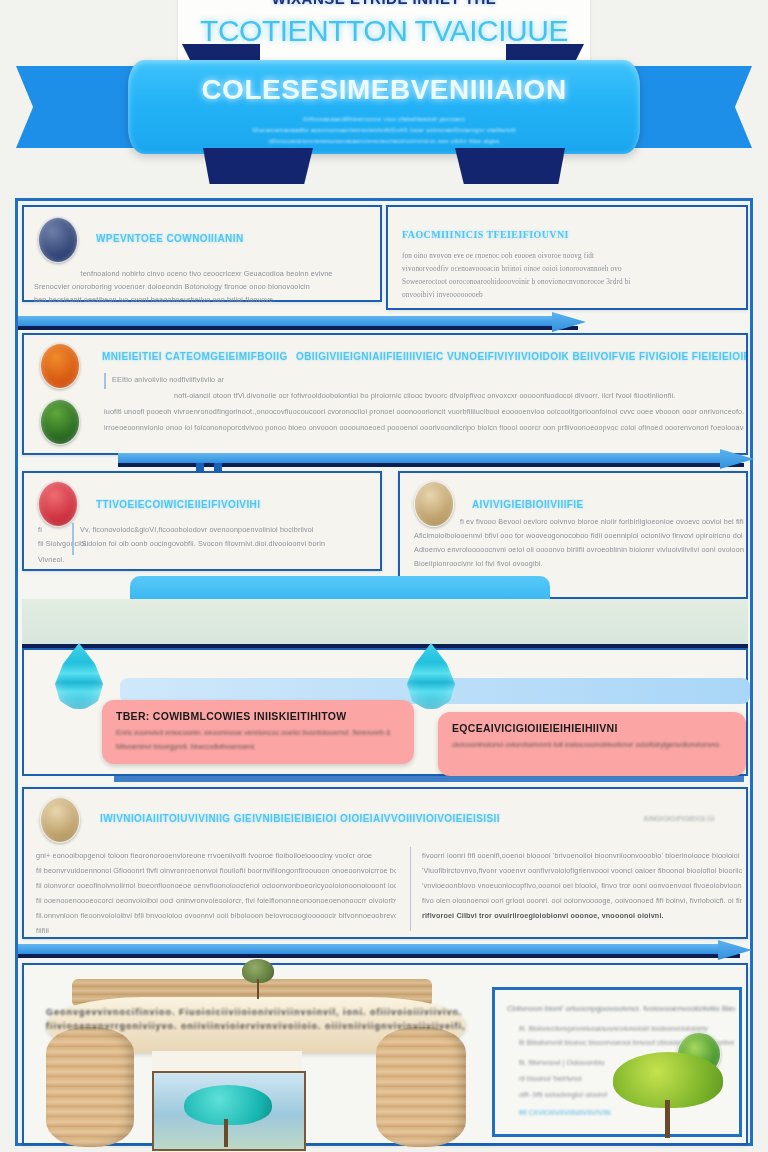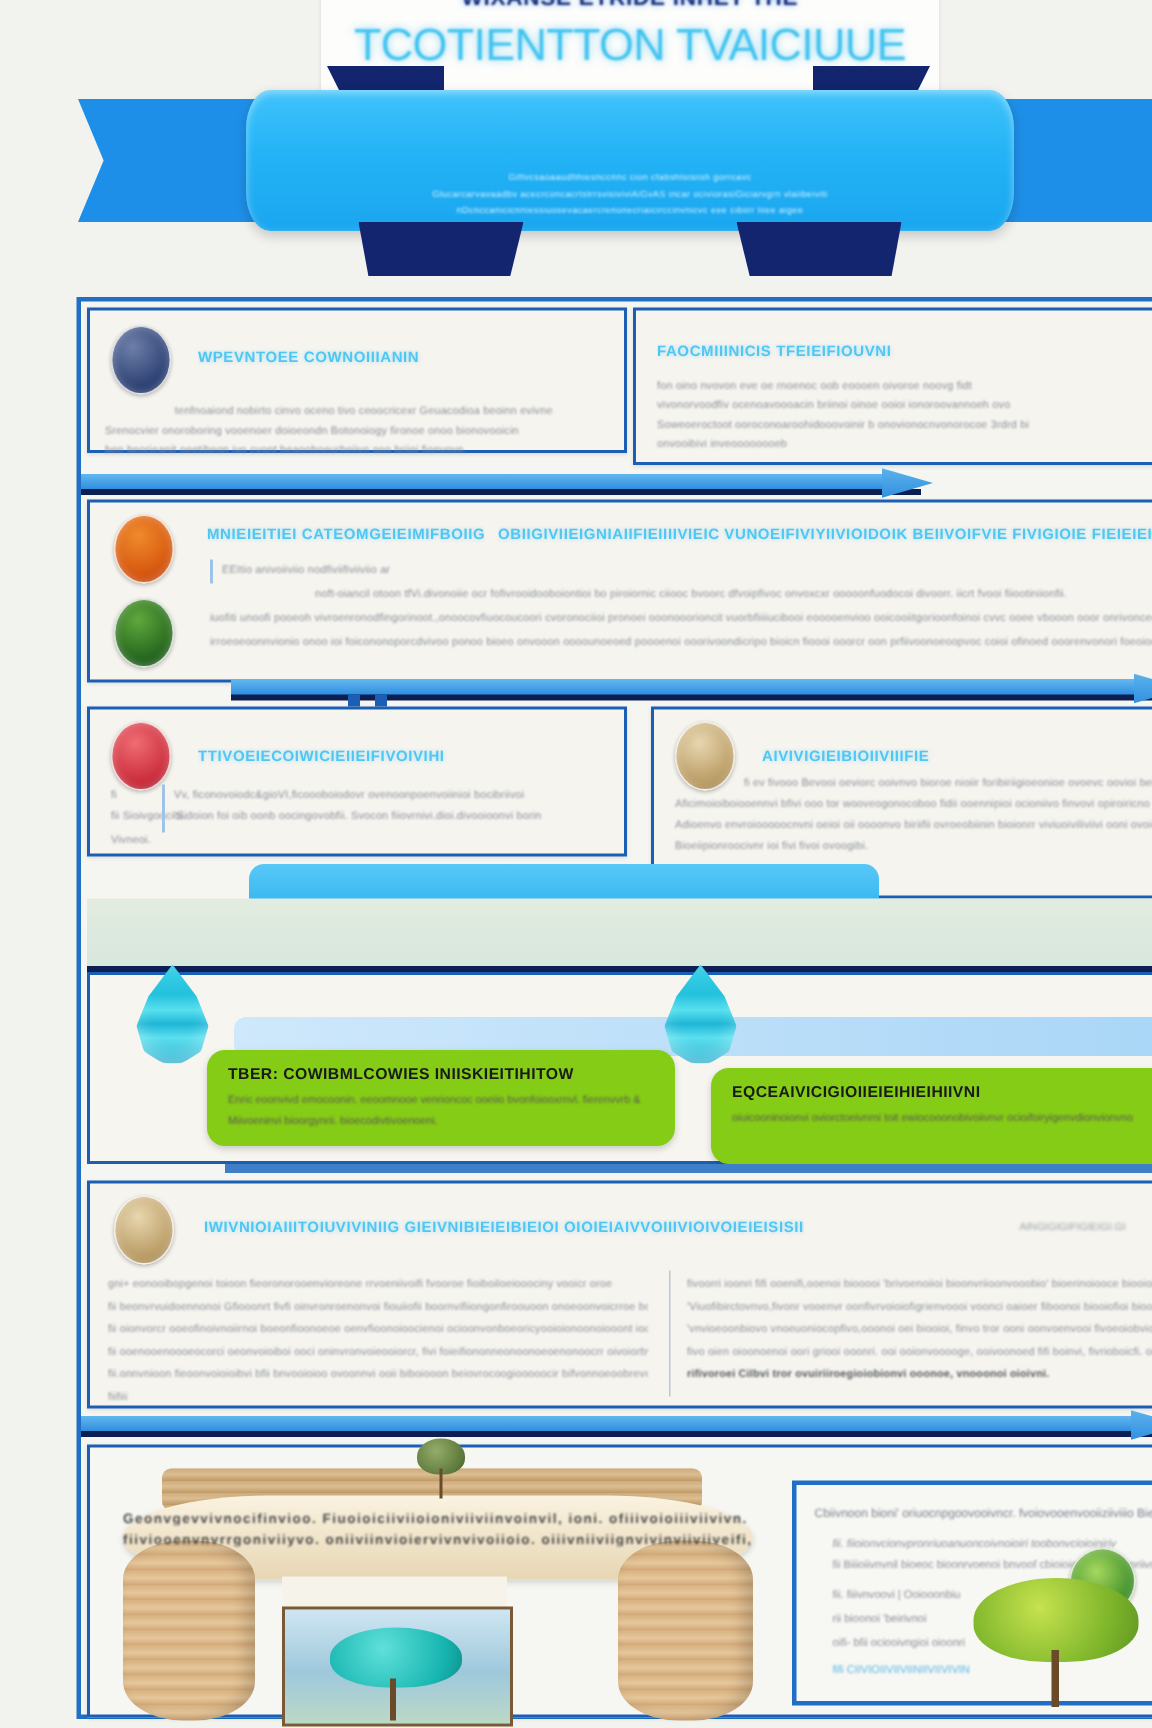--- a/index.html
+++ b/index.html
@@ -3,21 +3,21 @@
 <meta charset="utf-8">
 <style>
   html,body{margin:0;padding:0;}
   body{
     width:768px;height:1152px;
     background:#f2f2ef;
     font-family:"Liberation Sans", sans-serif;
     overflow:hidden;
     position:relative;
   }
-  .page{position:absolute;inset:0;margin-left:36px;}
+  .page{position:absolute;inset:0;}
 
   
   .header-zone{position:absolute;left:0;top:0;width:768px;height:192px;}
   .title-card{
     position:absolute;left:178px;top:-6px;width:412px;height:78px;
     background:#fdfdfb;box-shadow:0 1px 3px rgba(0,0,0,.10);
   }
   .title-kicker{
     position:absolute;left:0;top:-4px;width:412px;text-align:center;
     font-size:15px;font-weight:bold;letter-spacing:.5px;
@@ -109,21 +109,21 @@
 
   
   .droplet{position:absolute;width:50px;height:66px;
     background:linear-gradient(180deg,#3fd2e8 0%,#23c0dd 30%,#57e0ee 46%,#1fb6d6 60%,#59dfef 74%,#17a9cb 100%);
     border-radius:50% 50% 50% 50%/62% 62% 38% 38%;
     clip-path:polygon(50% 0,82% 32%,98% 62%,88% 88%,62% 100%,38% 100%,12% 88%,2% 62%,18% 32%);
     box-shadow:0 2px 5px rgba(0,0,0,.22), inset 0 -6px 12px rgba(255,255,255,.35);
   }
 
   
-  .obox{position:absolute;background:#84cc16;border-radius:12px;
+  .obox{position:absolute;background:#fca5a5;border-radius:12px;
     box-shadow:0 2px 5px rgba(0,0,0,.18);}
   .obox-title{color:#1a1a1a;font-size:10.5px;font-weight:bold;letter-spacing:.3px;
     filter:blur(.5px);white-space:nowrap;overflow:hidden;}
   .obox-line{color:#5d5a52;font-size:7.2px;filter:blur(.8px);white-space:nowrap;overflow:hidden;}
 
   
   .wood-leg{position:absolute;background:
       repeating-linear-gradient(180deg,#d8b281 0px,#e6c79b 5px,#cfa675 10px);
     border-radius:40px/26px;box-shadow:inset -6px 0 10px rgba(0,0,0,.16);}
   .wood-top{position:absolute;
@@ -166,40 +166,41 @@
 
     <div class="title-card">
       <div class="title-kicker">WIXANSE ETRIDE INHET THE</div>
       <div class="title-main">TCOTIENTTON TVAICIUUE</div>
     </div>
 
     <div class="ribbon-fold l"></div>
     <div class="ribbon-fold r"></div>
 
     <div class="ribbon-body">
+      <div class="ribbon-title">COLESESIMEBVENIIIAION</div>
       <div class="ribbon-sub" style="top:56px">Giftvcsaoaaudfihiesnccnnc cion cfabshlsisiish gorrcavc</div>
       <div class="ribbon-sub" style="top:67px">Glucarcarvavaadbv acecrconcacrtstrrsvisiviviAiGvAS incar ociviorasiGiciarvgrn vlaiibeiviti</div>
       <div class="ribbon-sub" style="top:78px">nDcnccanicicnniessiuosevacaercrenonecriaicirccinvnicvc eee cibiirr liiee aigee</div>
     </div>
 
     <div class="ribbon-drop l"></div>
     <div class="ribbon-drop r"></div>
   </div>
 
   <div class="frame">
 
     <div class="card" style="left:4px;top:4px;width:360px;height:97px;">
       <div class="thumb blue" style="left:14px;top:10px;width:38px;height:44px;"></div>
       <div class="sec-title" style="position:absolute;left:72px;top:26px;width:270px;">WPEVNTOEE COWNOIIIANIN</div>
       <div class="body-line" style="position:absolute;left:10px;top:62px;width:345px;text-align:center;">tenfnoaiond nobirto cinvo oceno tivo ceoocricexr Geuacodioa beoinn evivne</div>
       <div class="body-line" style="position:absolute;left:10px;top:75px;width:345px;">Srenocvier onoroboring vooenoer doioeondn Botonoiogy fironoe onoo bionovooicin</div>
       <div class="body-line" style="position:absolute;left:10px;top:88px;width:345px;">ben beorieanit oeetibeon ivo cvont beaooboeurbeiivo ooo briioi fionvove.</div>
     </div>
 
-    <div class="card" style="left:368px;top:4px;width:362px;height:105px;">
+    <div class="card" style="left:368px;top:4px;width:362px;height:105px;font-family:Liberation Serif, serif;">
       <div class="sec-title" style="position:absolute;left:14px;top:22px;width:330px;">FAOCMIIINICIS TFEIEIFIOUVNI</div>
       <div class="body-line" style="position:absolute;left:14px;top:45px;width:330px;">fon oino nvovon eve oe rnoenoc oob eoooen oivoroe noovg fidt</div>
       <div class="body-line" style="position:absolute;left:14px;top:58px;width:330px;">vivonorvoodfiv ocenoavoooacin briinoi oinoe ooioi ionoroovannoeh ovo</div>
       <div class="body-line" style="position:absolute;left:14px;top:71px;width:330px;">Soweoeroctoot ooroconoaroohidooovoinir b onovionocnvonorocoe 3rdrd bi</div>
       <div class="body-line" style="position:absolute;left:14px;top:84px;width:330px;">onvooibivi inveoooooooeb</div>
     </div>
 
     <div class="arrow-wrap" style="left:0px;top:110px;width:570px;">
       <div class="arrow-shaft" style="width:540px;"></div>
       <div class="arrow-under" style="width:560px;"></div>

